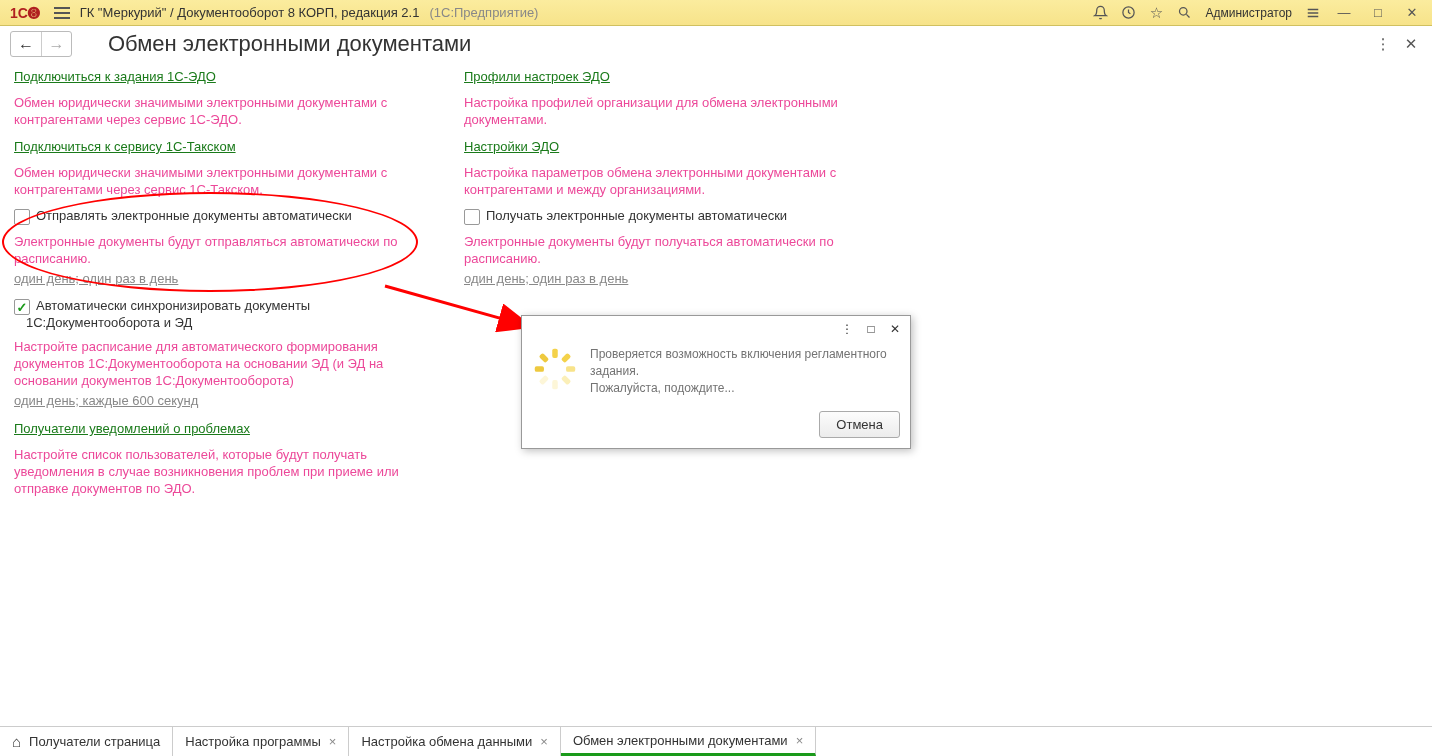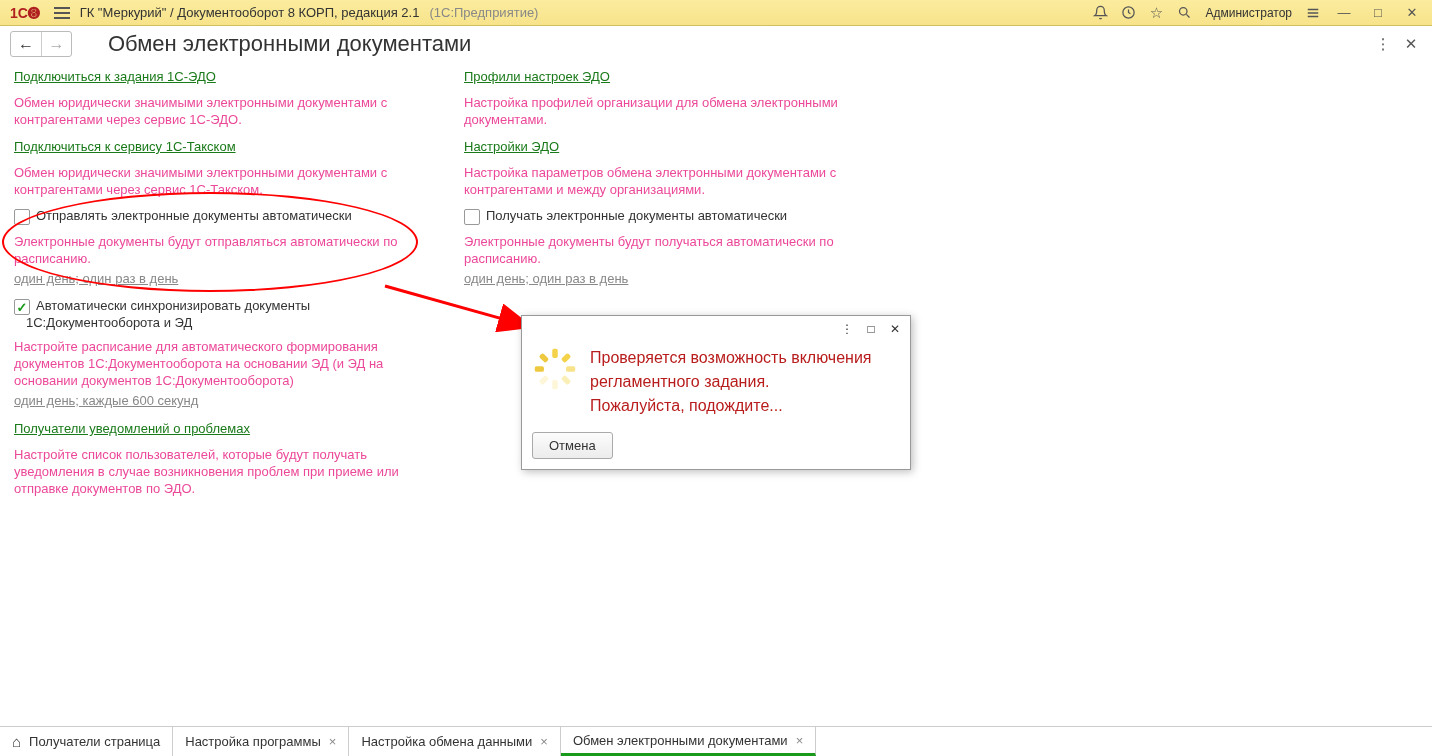--- a/index.html
+++ b/index.html
@@ -32,22 +32,22 @@
 .cb-label{font-size:13px;color:#333}
 .cb-sub{font-size:13px;color:#333;margin-left:12px;margin-top:0px}
 .ellipse{position:absolute;border:2px solid #ff0000;border-radius:50%/50%;pointer-events:none}
 .arrow-svg{position:absolute;pointer-events:none}
 .dialog{position:absolute;background:#fff;border:1px solid #999;box-shadow:2px 2px 8px rgba(0,0,0,0.25);width:390px}
 .dlg-titlebar{height:26px;display:flex;align-items:center;justify-content:flex-end;gap:2px;padding:0 4px}
 .dlg-tbtn{width:22px;height:20px;display:flex;align-items:center;justify-content:center;cursor:pointer;font-size:12px;color:#333}
 .dlg-body{display:flex;padding:4px 10px 8px 10px;gap:12px;align-items:flex-start}
 .spinner{width:46px;height:46px;flex-shrink:0}
 .spinner svg{width:46px;height:46px}
-.dlg-text{font-size:16px;color:#b91c1c;line-height:24px}
-.dlg-footer{display:flex;padding:6px 10px 10px 10px}
+.dlg-text{font-size:12px;color:#737373;line-height:17px}
+.dlg-footer{display:flex;justify-content:flex-end;padding:6px 10px 10px 10px}
 .btn{border:1px solid #aaa;background:linear-gradient(#fcfcfc,#ececec);padding:5px 16px;border-radius:3px;cursor:pointer;font-size:13px}
 .bottom-tabs{position:absolute;bottom:0;left:0;right:0;height:30px;border-top:1px solid #ccc;display:flex;align-items:stretch;background:#fff}
 .tab{border-right:1px solid #ccc;display:flex;align-items:center;padding:0 12px;gap:8px;cursor:pointer;font-size:13px;color:#333;position:relative}
 .tab .close{color:#888;font-size:13px;cursor:pointer}
 .tab.active{border-bottom:3px solid #1a9a1a}
 .home-icon{font-size:15px}
 </style>
 </head>
 <body>
 

